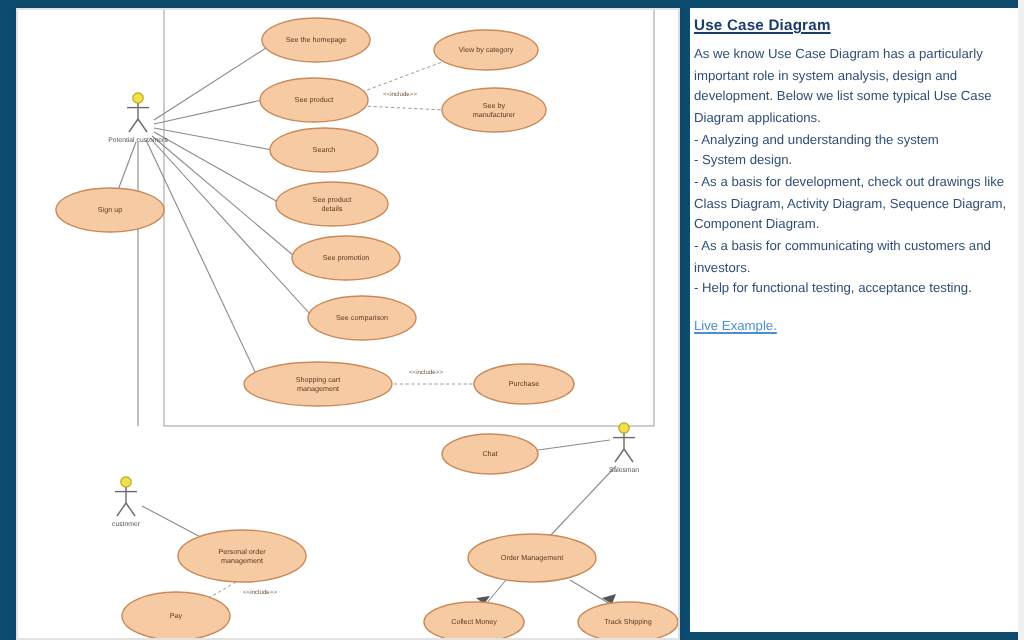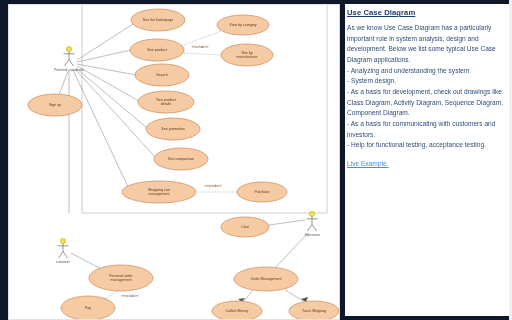--- a/index.html
+++ b/index.html
@@ -2,21 +2,21 @@
 <html><head>
 <meta charset="utf-8">
 <style>
   html,body{margin:0;padding:0;}
   body{
     width:512px;height:320px;overflow:hidden;
     background:#ffffff;
     font-family:"Liberation Sans", sans-serif;
     -webkit-font-smoothing:antialiased;
   }
-  #page{position:relative;width:512px;height:320px;background:#0f172a;}
+  #page{position:relative;width:512px;height:320px;background:#0c4a6e;}
 
   
   #diagram-panel{
     position:absolute;left:8px;top:4px;width:330px;height:314px;
     background:#ffffff;
     border:1px solid #e2e2e2;
     border-right:1px solid #dcdcdc;
     box-shadow:0 0 2px rgba(0,0,0,0.05);
     overflow:hidden;
   }

